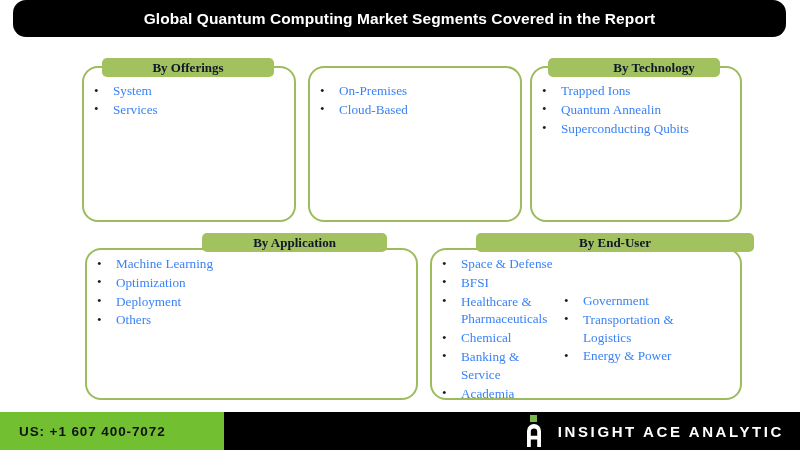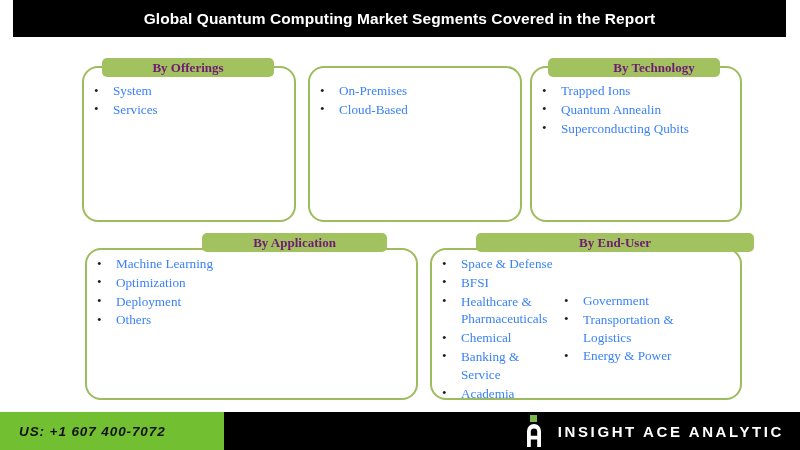--- a/index.html
+++ b/index.html
@@ -27,20 +27,21 @@
   .header-bar {
     position: absolute;
     left: 13px;
     top: 0px;
     width: 773px;
     height: 37px;
     background: #000000;
     display: flex;
     align-items: center;
     justify-content: center;
+    border-radius: 13px;
   }
   .header-title {
     color: #ffffff;
     font-family: "Liberation Sans", sans-serif;
     font-weight: bold;
     font-size: 15.5px;
     letter-spacing: 0.1px;
     white-space: nowrap;
   }
 
@@ -57,21 +58,21 @@
     box-sizing: border-box;
     background: #a2c25f;
     border-radius: 5px;
     height: 19px;
     display: flex;
     align-items: center;
     justify-content: center;
     z-index: 3;
   }
   .card-banner-text {
-    color: #701a75;
+    color: #0f172a;
     font-family: "Liberation Serif", serif;
     font-weight: bold;
     font-size: 13px;
     white-space: nowrap;
     line-height: 1;
   }
 
   .card-body {
     position: absolute;
     z-index: 2;
@@ -127,21 +128,20 @@
     align-items: center;
   }
   .footer-phone {
     color: #111111;
     font-family: "Liberation Sans", sans-serif;
     font-weight: bold;
     font-size: 13.5px;
     letter-spacing: 0.9px;
     padding-left: 19px;
     white-space: nowrap;
-    font-style: italic;
   }
   .footer-brand {
     position: absolute;
     right: 16px;
     top: 0;
     height: 38px;
     display: flex;
     align-items: center;
     gap: 13px;
   }

